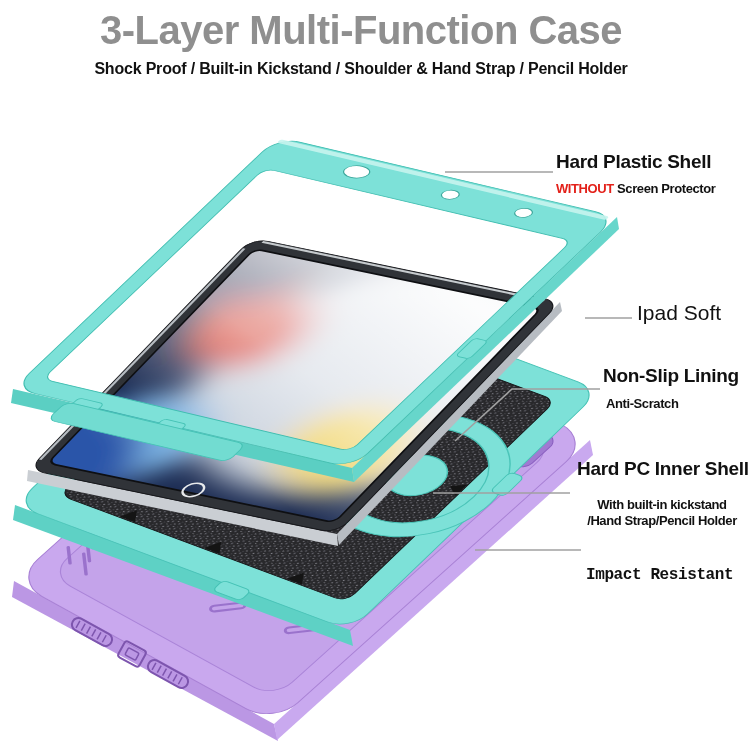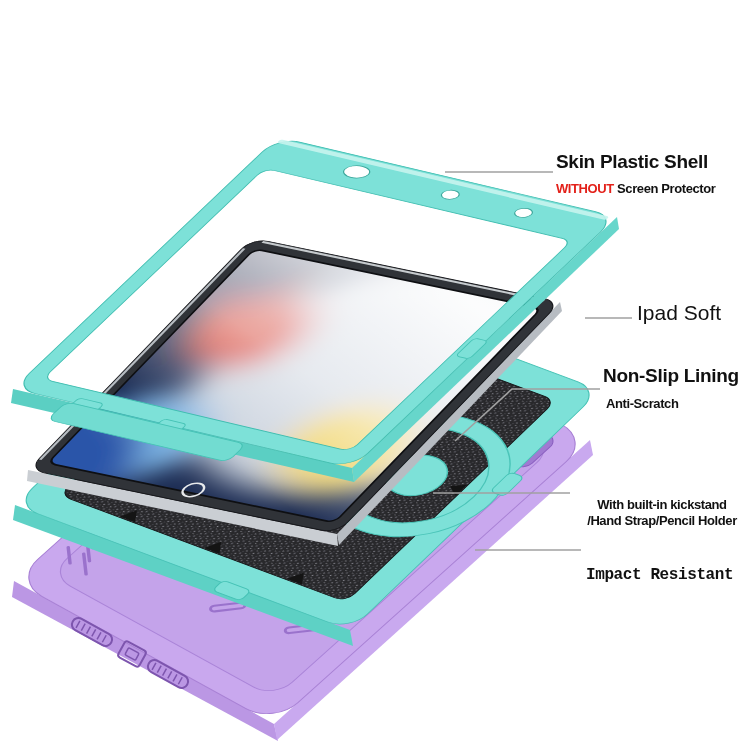--- a/index.html
+++ b/index.html
@@ -175,32 +175,37 @@
 
     <g fill="none" style="stroke:var(--leader-gray,#a0a0a0)" stroke-width="1.6">
       <path d="M445,172 H553"></path>
       <path d="M585,318 H632"></path>
       <path d="M455,441 L512,389 H600"></path>
       <path d="M433,493 H570"></path>
       <path d="M475,550 H581"></path>
     </g>
   </svg>
 
-
-  <div class="ann lbl t-shell-label">Skin Plastic Shell</div>
+  <div class="hdr">
+    <div class="title">3-Layer Multi-Function Case</div>
+    <div class="subtitle">Shock Proof / Built-in Kickstand / Shoulder &amp; Hand Strap / Pencil Holder</div>
+  </div>
+
+  <div class="ann lbl t-shell-label">Hard Plastic Shell</div>
   <div class="ann note t-shell-note">
     <span class="red">WITHOUT</span>
     <span>Screen Protector</span>
   </div>
 
   <div class="ann t-ipad">Ipad Soft</div>
 
   <div class="ann lbl t-nonslip">Non-Slip Lining</div>
   <div class="ann note t-nonslip-note">Anti-Scratch</div>
 
+  <div class="ann lbl t-inner">Hard PC Inner Shell</div>
   <div class="ann note t-inner-note">
     <div>With built-in kickstand</div>
     <div>/Hand Strap/Pencil Holder</div>
   </div>
 
   <div class="ann note t-skin-note">Impact Resistant</div>
 
 </div>
 
 </body></html>

